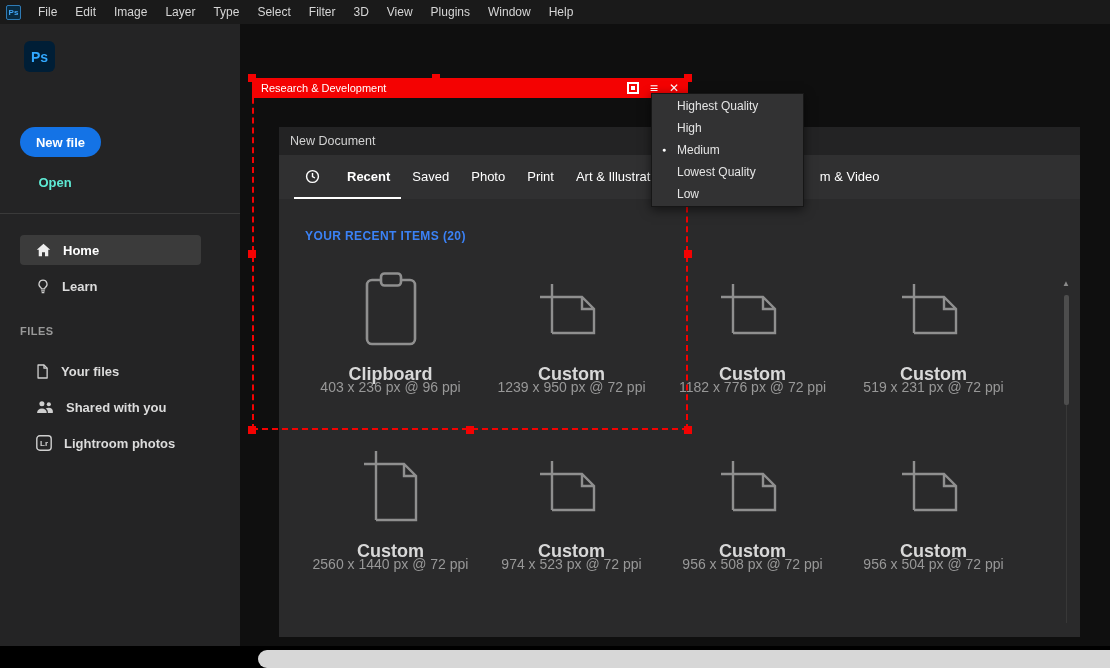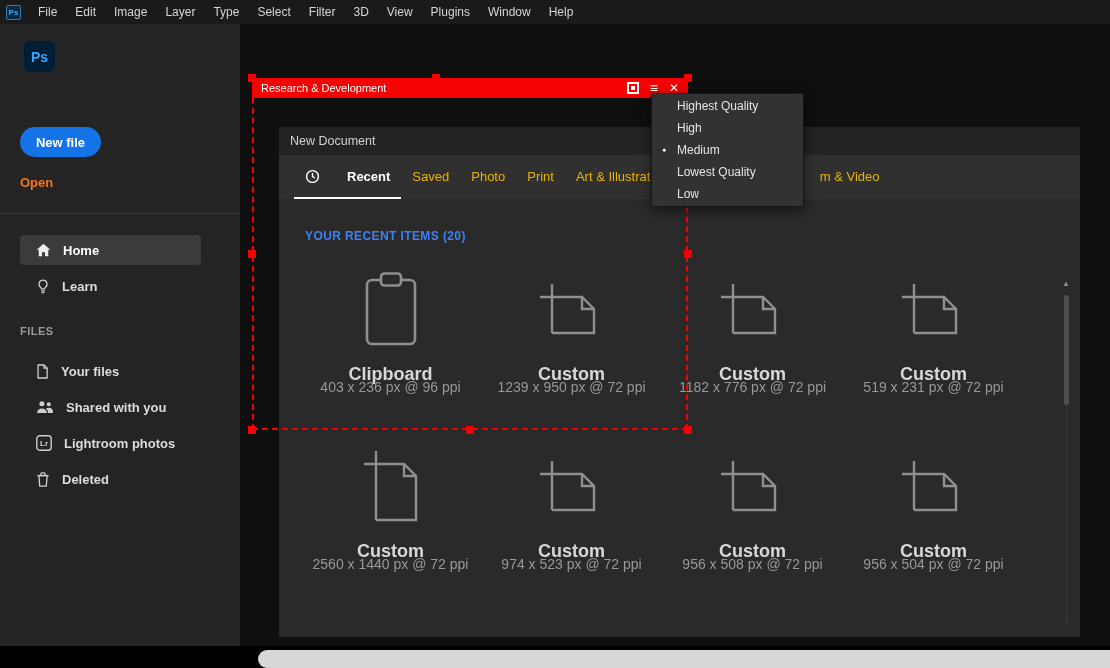--- a/index.html
+++ b/index.html
@@ -18,42 +18,42 @@
   
   .sidebar { position:absolute; left:0; top:24px; width:240px; height:622px;
     background:#242425; z-index:1; }
   .ps-logo { position:absolute; left:24px; top:17px; width:31px; height:31px;
     background:#001e36; border-radius:6px; color:#31a8ff; font-size:14px; font-weight:bold;
     display:flex; align-items:center; justify-content:center; }
   .new-file-btn { position:absolute; left:20px; top:103px; width:81px; height:30px;
     background:#1473e6; border:none; border-radius:15px; color:#fff; font-size:13px;
     font-weight:bold; font-family:inherit; }
   .open-btn { position:absolute; left:20px; top:145px; width:70px; height:26px;
-    background:transparent; border:none; color:#f97316; font-size:13px; font-weight:bold;
-    font-family:inherit; text-align:left; }
+    background:transparent; border:none; color:#5eead4; font-size:13px; font-weight:bold;
+    font-family:inherit; text-align:center; }
   .side-divider { position:absolute; left:0; top:189px; width:240px; height:1px;
     background:#3a3a3a; }
   .nav-item { position:absolute; left:20px; width:181px; height:30px; display:flex;
     align-items:center; padding-left:16px; gap:12px; border-radius:4px; color:#dcdcdc;
     font-size:13px; font-weight:600; }
   .nav-item.active { background:#3b3b3b; color:#fff; }
   .files-heading { position:absolute; left:20px; top:300px; color:#999; font-size:11px;
     letter-spacing:.5px; font-weight:bold; line-height:14px; }
 
   
   .main { position:absolute; left:240px; top:24px; width:870px; height:622px;
     background:#0f0f0f; z-index:1; }
   .dialog { position:absolute; left:39px; top:103px; width:801px; height:510px;
     background:#2a2a2b; }
   .dialog-header { height:28px; background:#232324; display:flex; align-items:center;
     padding-left:11px; color:#d2d2d2; font-size:12.5px; }
   .tabbar { height:44px; background:#303031; display:flex; align-items:center;
     padding-left:15px; }
   .tab { height:44px; display:flex; align-items:center; gap:6px; padding:0 11px;
-    color:#eab308; font-size:13px; border-bottom:2px solid transparent; }
+    color:#ffffff; font-size:13px; border-bottom:2px solid transparent; }
   .tab.active { color:#fff; border-bottom-color:#fff; font-weight:600;gap:27px; }
   .tab-film { margin-left:130px; }
   .dialog-content { position:relative; height:438px; }
   .section-heading { padding:30px 8px 0 26px; color:#3b82f6; font-size:12px;
     font-weight:bold; letter-spacing:.4px; line-height:14px; }
   .grid { margin:22px 0 0 21px; display:grid; grid-template-columns:repeat(4,181px);
     row-gap:48px; }
   .cell { text-align:center; }
   .icon-box { height:88px; display:flex; align-items:center; justify-content:center; }
   .cell-name { margin-top:14px; color:#d8d8d8; font-size:18px; font-weight:bold;
@@ -162,30 +162,20 @@
   </div>
   <div class="nav-item" style="top:404px">
     <span>
       <svg width="16" height="16" viewBox="0 0 16 16">
           <rect x="0.8" y="0.8" width="14.4" height="14.4" rx="3" fill="none" stroke="#cfcfcf" stroke-width="1.4"></rect>
           <text x="8" y="11" font-size="8" font-weight="bold" fill="#cfcfcf" text-anchor="middle" font-family="Liberation Sans, sans-serif">Lr</text>
         </svg>
     </span>
     <span>Lightroom photos</span>
   </div>
-  <div class="nav-item" style="top:440px">
-    <span>
-      <svg width="14" height="15" viewBox="0 0 14 16" fill="none" stroke="#cfcfcf" stroke-width="1.4">
-          <path d="M1 3.8 H13"></path>
-          <path d="M4.8 3.6 V2 a1 1 0 0 1 1-1 h2.4 a1 1 0 0 1 1 1 v1.6"></path>
-          <path d="M2.6 3.8 L3.5 15 H10.5 L11.4 3.8 Z"></path>
-        </svg>
-    </span>
-    <span>Deleted</span>
-  </div>
 </div>
 
 <div class="main">
   <div class="dialog">
     <div class="dialog-header">
       <span>New Document</span>
     </div>
     <div class="tabbar">
       <div class="tab active">
         <span>

